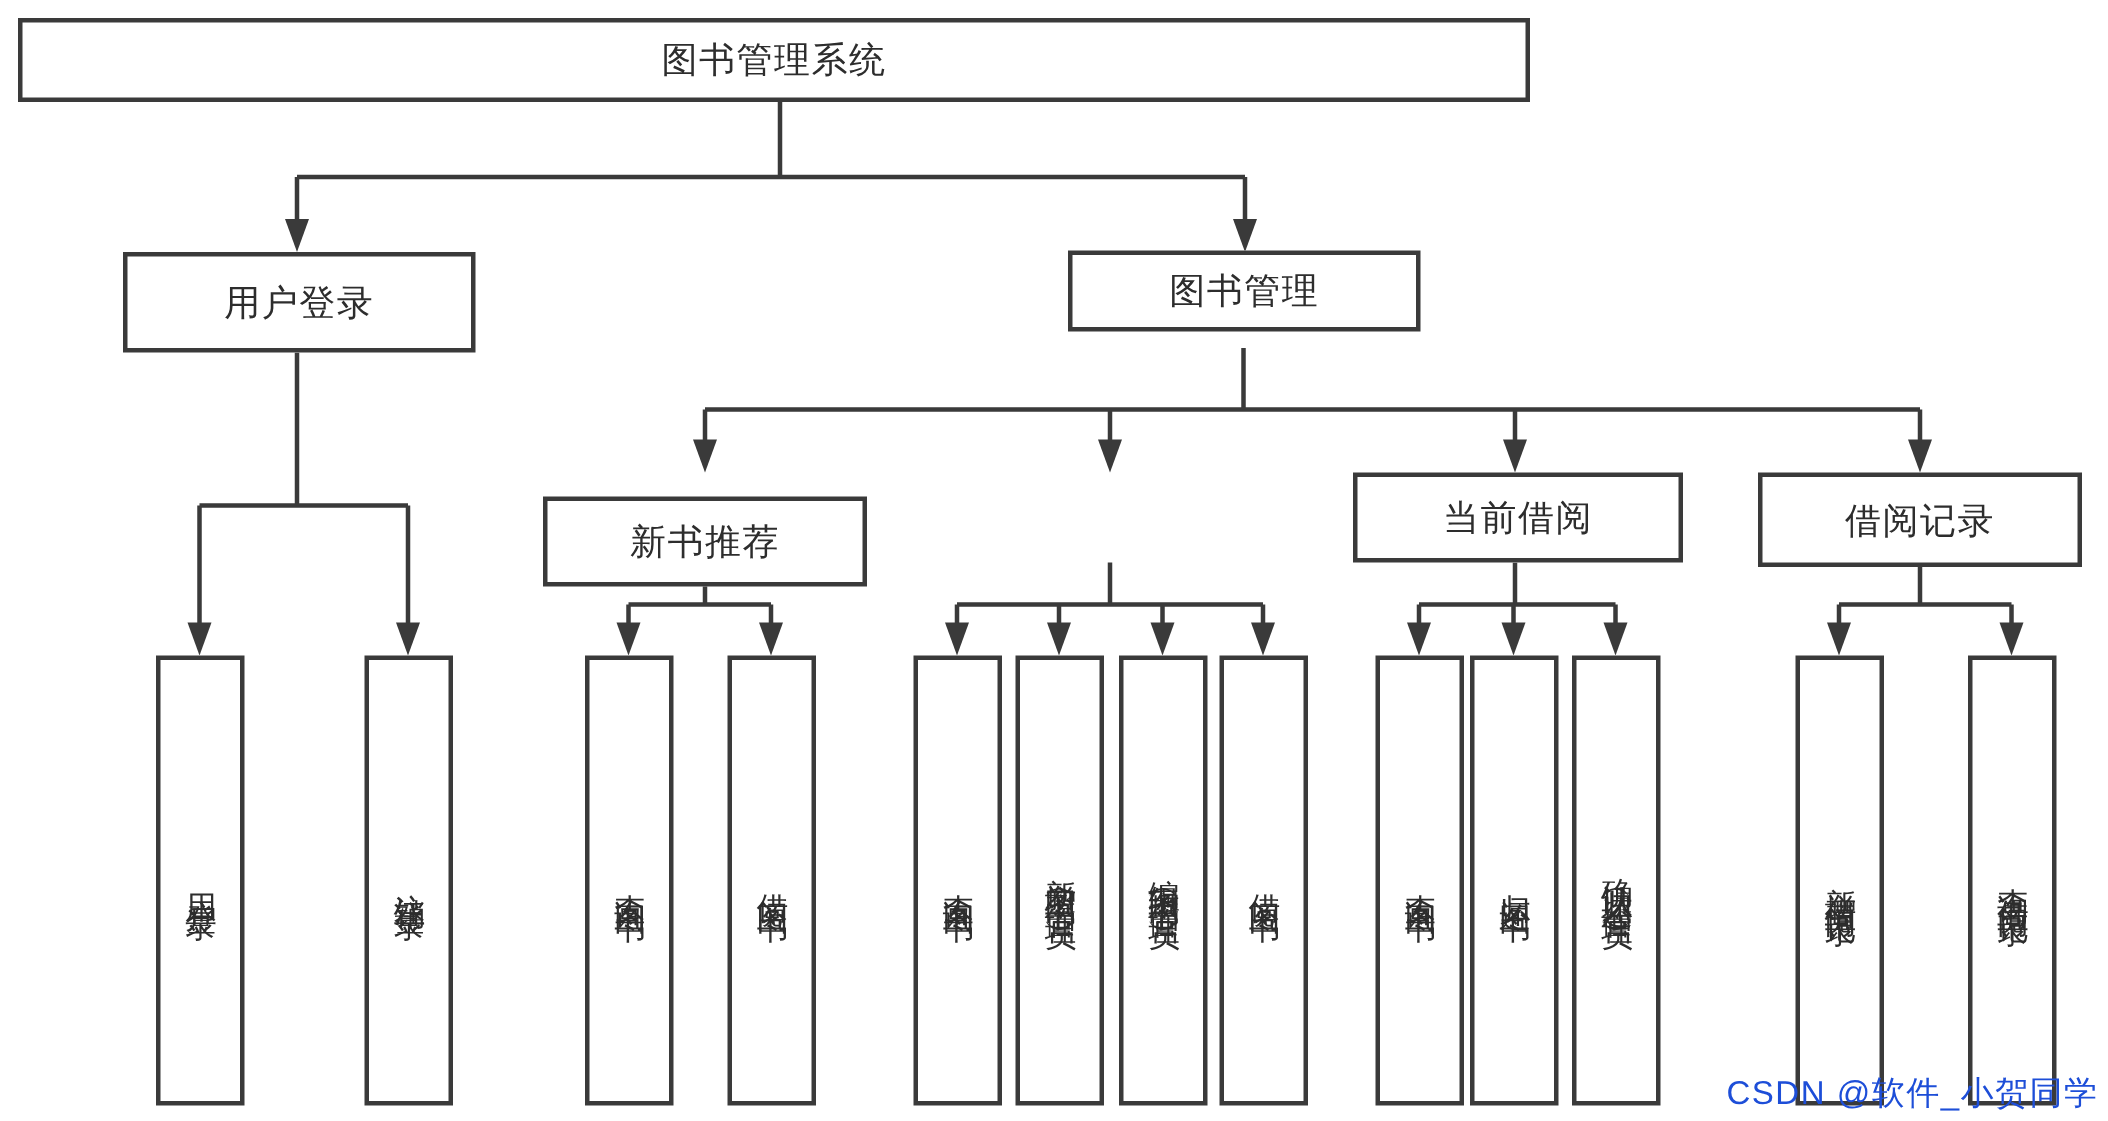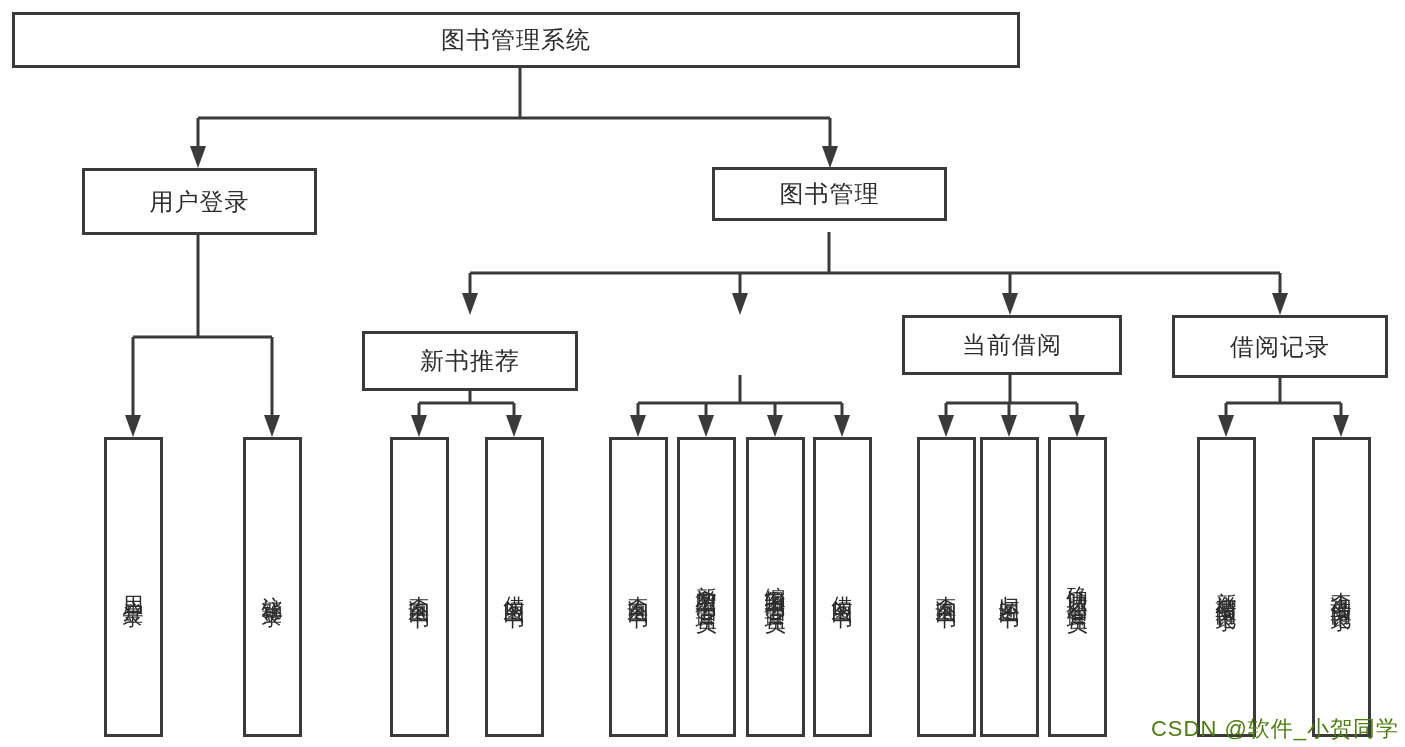--- a/index.html
+++ b/index.html
@@ -46,21 +46,21 @@
     text-orientation: mixed;
     letter-spacing: 4px;
     line-height: 1.0;
     max-height: 282px;
   }
   .watermark {
     position: absolute;
     right: 6px;
     bottom: 3px;
     font-size: 22px;
-    color: #4d7c0f;
+    color: #1d4ed8;
     letter-spacing: 1px;
     z-index: 5;
     white-space: nowrap;
   }
 </style>
 </head>
 <body>
 
 <div class="canvas">
 

